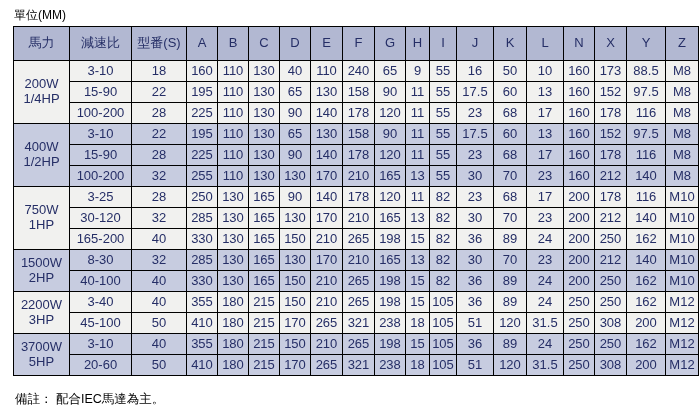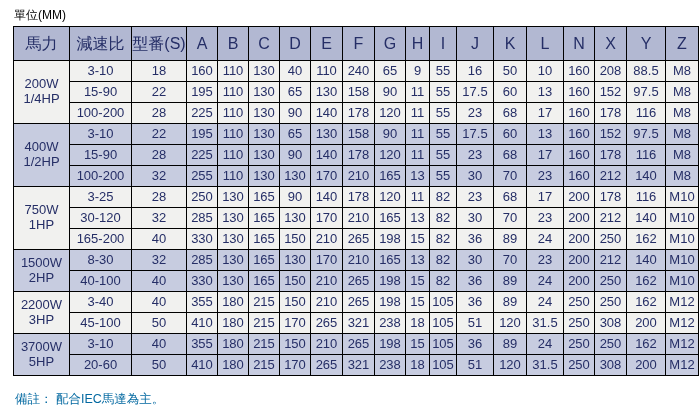--- a/index.html
+++ b/index.html
@@ -40,29 +40,29 @@
     color: var(--text-navy);
     font-weight: normal;
     height: 21px;
     line-height: 1.12;
     overflow: hidden;
     white-space: nowrap;
   }
   .spec-table thead th {
     background: var(--header-bg);
     height: 34px;
-    font-size: 16px;
+    font-size: 13px;
   }
   .shade-light { background: var(--row-light); }
   .shade-blue  { background: var(--row-blue); }
   .power-cell  { font-size: 13px; }
   .note {
     margin: 15px 0 0 2px;
     font-size: 12.5px;
-    color: #0369a1;
+    color: #000000;
   }
 </style>
 </head>
 <body>
 
 <div class="page">
   <div class="unit-label">單位(MM)</div>
   <table class="spec-table">
     <colgroup>
         <col style="width: 56px;">
@@ -119,21 +119,21 @@
           <td class="shade-light">40</td>
           <td class="shade-light">110</td>
           <td class="shade-light">240</td>
           <td class="shade-light">65</td>
           <td class="shade-light">9</td>
           <td class="shade-light">55</td>
           <td class="shade-light">16</td>
           <td class="shade-light">50</td>
           <td class="shade-light">10</td>
           <td class="shade-light">160</td>
-          <td class="shade-light">208</td>
+          <td class="shade-light">173</td>
           <td class="shade-light">88.5</td>
           <td class="shade-light">M8</td>
         </tr>
         <tr>
           <td class="shade-light">15-90</td>
           <td class="shade-light">22</td>
           <td class="shade-light">195</td>
           <td class="shade-light">110</td>
           <td class="shade-light">130</td>
           <td class="shade-light">65</td>

